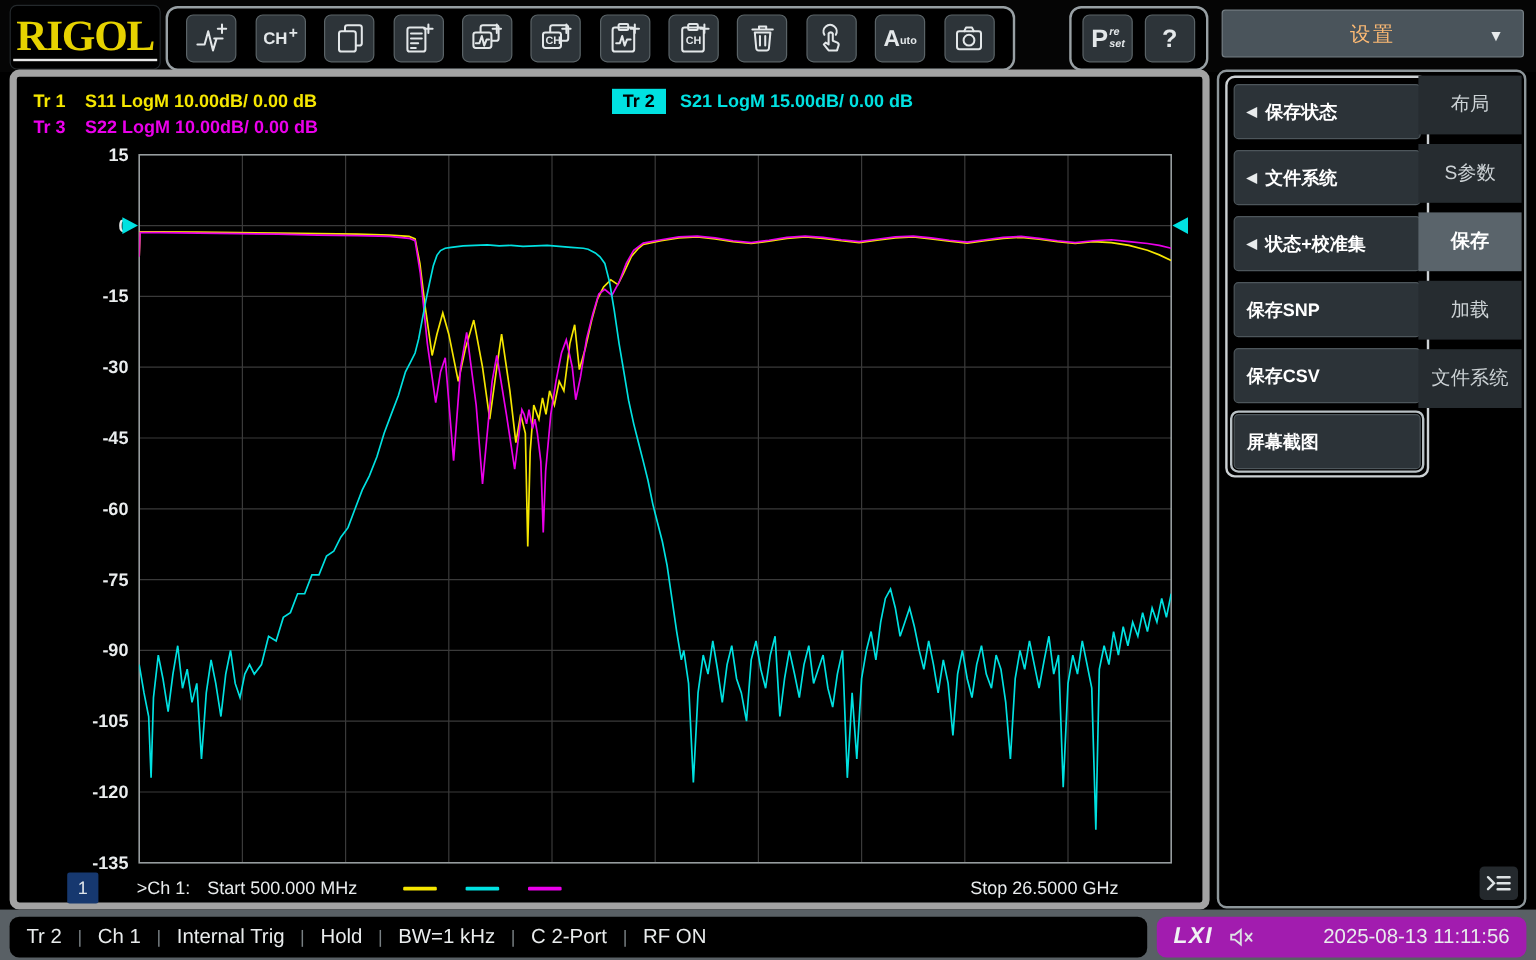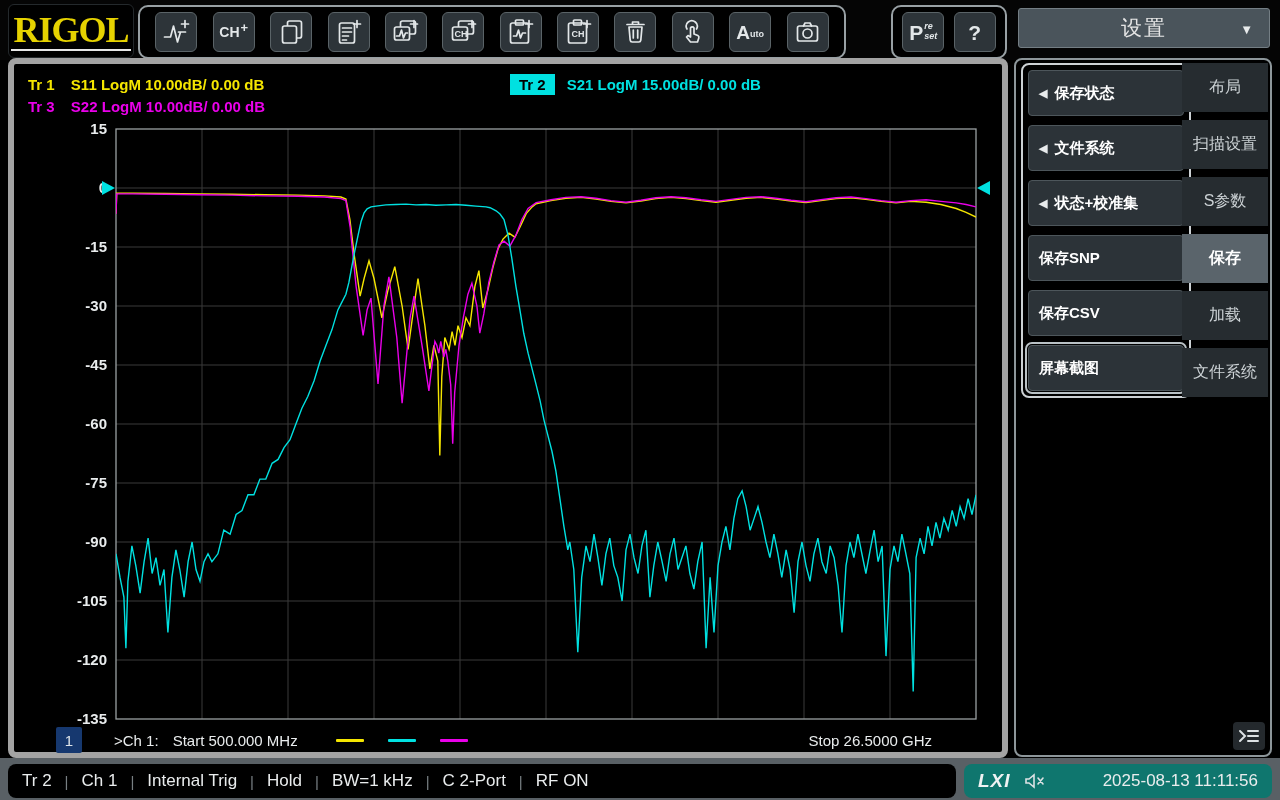--- a/index.html
+++ b/index.html
@@ -19,21 +19,21 @@
           color:#e3e7e9;display:flex;align-items:center;justify-content:center;box-sizing:border-box;cursor:pointer;}
   .tb-btn svg{stroke:#e3e7e9;fill:none;stroke-width:1.7;stroke-linecap:round;stroke-linejoin:round;}
   .tb-btn svg .fillbg{fill:#2d3439;}
   .tb-btn svg text{stroke:none;fill:#e3e7e9;font-family:"Liberation Sans",sans-serif;}
   .ic-txt{font-size:14px;font-weight:bold;line-height:1;}
   .ic-plus{font-size:13px;font-weight:bold;line-height:1;margin:-10px 0 0 1px;}
   .ic-sub{font-size:9px;font-weight:bold;margin-top:4px;}
   .ic-stack{display:flex;flex-direction:column;font-size:9px;font-weight:bold;line-height:1.1;margin-left:1px;font-style:normal;}
   .menu-header{position:absolute;left:1018px;top:8px;width:252px;height:40px;background:#4a545b;
                border:1px solid #747e84;border-radius:3px;display:flex;align-items:center;justify-content:center;box-sizing:border-box;}
-  .menu-header .hdr-label{font-size:21px;color:#e5e5e5;letter-spacing:2px;}
+  .menu-header .hdr-label{font-size:17px;color:#fdba74;letter-spacing:2px;}
   .menu-header .caret{position:absolute;right:16px;top:13px;font-size:13px;color:#e8ebec;}
   
   .plot-window{position:absolute;left:8px;top:58px;width:1000px;height:700px;background:#000;
                border:6px solid #a3a3a3;border-radius:8px;box-sizing:border-box;}
   .tr-row{position:absolute;font-size:15px;font-weight:bold;white-space:nowrap;}
   #tr1-row{left:14px;top:12px;color:#f5e600;}
   #tr3-row{left:14px;top:34px;color:#ea00ea;}
   #tr2-row{left:496px;top:10px;color:#00e1e1;display:flex;align-items:center;}
   .tr-id{margin-right:12px;}
   .tr2-badge{background:#00e1e1;color:#000;padding:2px 9px;margin-right:12px;font-weight:bold;}
@@ -59,21 +59,21 @@
   .side-tab.selected{background:#5a646b;color:#fff;font-weight:bold;}
   .collapse-btn{position:absolute;right:5px;bottom:5px;width:32px;height:28px;background:#24292d;
                 border-radius:4px;display:flex;align-items:center;justify-content:center;cursor:pointer;}
   .collapse-btn svg{stroke:#dde2e4;fill:none;stroke-width:2;stroke-linecap:round;}
   
   .bottom-strip{position:absolute;left:0;top:758px;width:1280px;height:42px;background:#596065;}
   .status-left{position:absolute;left:8px;top:6px;width:948px;height:34px;background:#000;border-radius:8px;
                display:flex;align-items:center;padding:0 14px;box-sizing:border-box;}
   .status-item{font-size:17px;color:#e9eced;white-space:nowrap;}
   .status-sep{color:#787f83;margin:0 13px;font-size:15px;}
-  .status-right{position:absolute;left:964px;top:6px;width:308px;height:34px;background:#0f766e;border-radius:8px;
+  .status-right{position:absolute;left:964px;top:6px;width:308px;height:34px;background:#a21caf;border-radius:8px;
                 display:flex;align-items:center;padding:0 14px;box-sizing:border-box;}
   .lxi{font-style:italic;font-weight:bold;font-size:19px;color:#f0f2f3;letter-spacing:1px;}
   .mute-icon{margin-left:12px;display:flex;align-items:center;}
   .mute-icon svg{stroke:#dde2e4;fill:none;stroke-width:1.6;stroke-linecap:round;}
   .datetime{margin-left:auto;font-size:17px;color:#e9eced;}
 </style>
 </head>
 <body>
 
 <div class="topbar">
@@ -297,23 +297,20 @@
       </div>
       <div class="popup-item focused">
         <span>屏幕截图</span>
       </div>
     </div>
   <div class="side-tabs" id="side-tabs">
       <div class="side-tab">
         <span>布局</span>
       </div>
       <div class="side-tab">
-        <span>扫描设置</span>
-      </div>
-      <div class="side-tab">
         <span>S参数</span>
       </div>
       <div class="side-tab selected">
         <span>保存</span>
       </div>
       <div class="side-tab">
         <span>加载</span>
       </div>
       <div class="side-tab">
         <span>文件系统</span>

